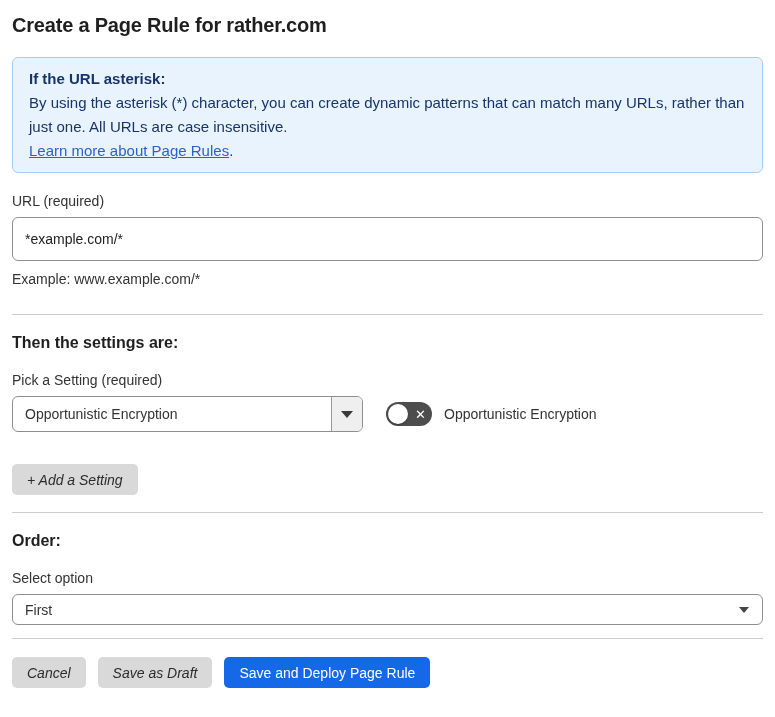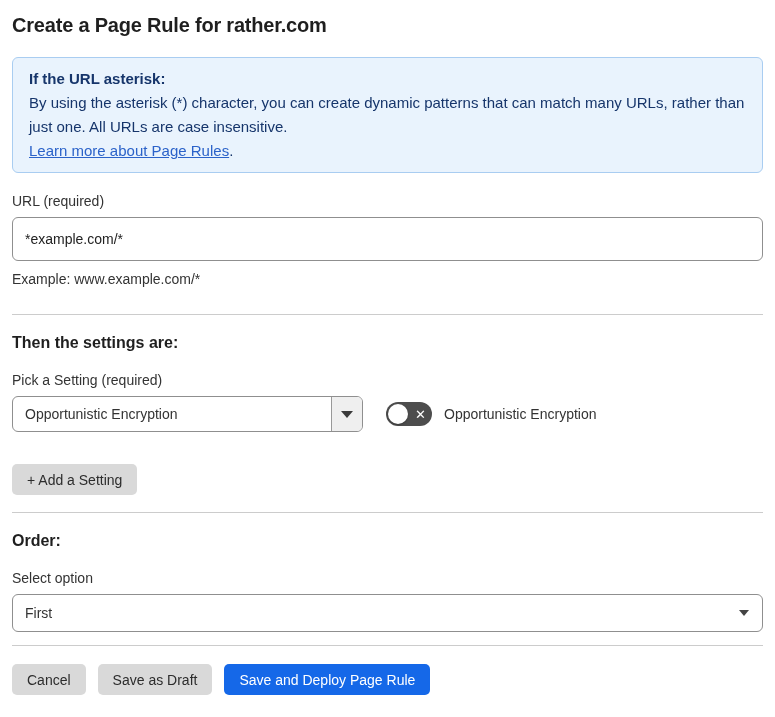--- a/index.html
+++ b/index.html
@@ -40,21 +40,21 @@
   .section-heading { font-size: 16px; font-weight: 700; color: #1f1f1f; margin-bottom: 20px; }
 
   .setting-row { display: flex; align-items: center; }
 
   .select-box {
     display: flex; align-items: center; justify-content: space-between;
     border: 1px solid #8f8f8f; border-radius: 6px; background: #fff;
     cursor: pointer; overflow: hidden;
   }
   .select-box.setting { width: 351px; height: 36px; }
-  .select-box.full { width: 100%; height: 38px; padding-right: 13px; }
+  .select-box.full { width: 100%; height: 31px; padding-right: 13px; }
   .select-value { font-size: 14px; color: #333; padding-left: 12px; white-space: nowrap; }
   .select-arrow-seg {
     width: 31px; height: 100%; background: #efefef; border-left: 1px solid #999;
     display: flex; align-items: center; justify-content: center; flex: 0 0 31px;
   }
   .caret-down {
     width: 0; height: 0; display: inline-block;
     border-left: 6px solid transparent; border-right: 6px solid transparent;
     border-top: 7px solid #3a3a3a;
   }
@@ -75,21 +75,21 @@
     position: absolute; right: 6px; top: 50%; transform: translateY(-50%);
     color: #ffffff; font-size: 13px; line-height: 1; font-weight: 400;
   }
   .toggle-label { font-size: 14px; color: #333; margin-left: 12px; }
 
   .btn {
     border: none; border-radius: 5px; font-size: 14px; cursor: pointer;
     font-family: "Liberation Sans", sans-serif; height: 31px; padding: 0 15px;
     display: inline-flex; align-items: center; justify-content: center;
   }
-  .btn.gray { background: #d9d9d9; color: #2c2c2c; }
+  .btn.gray { background: #d9d9d9; color: #2c2c2c; font-style: italic; }
   .btn.blue { background: #1568e8; color: #ffffff; }
   .btn.add-setting { margin-top: 32px; }
 
   hr.divider.pre-order { margin: 17px 0 19px 0; }
   hr.divider.pre-footer { margin: 13px 0 18px 0; }
 
   .footer { display: flex; gap: 12px; align-items: center; }
 </style>
 </head>
 <body>

